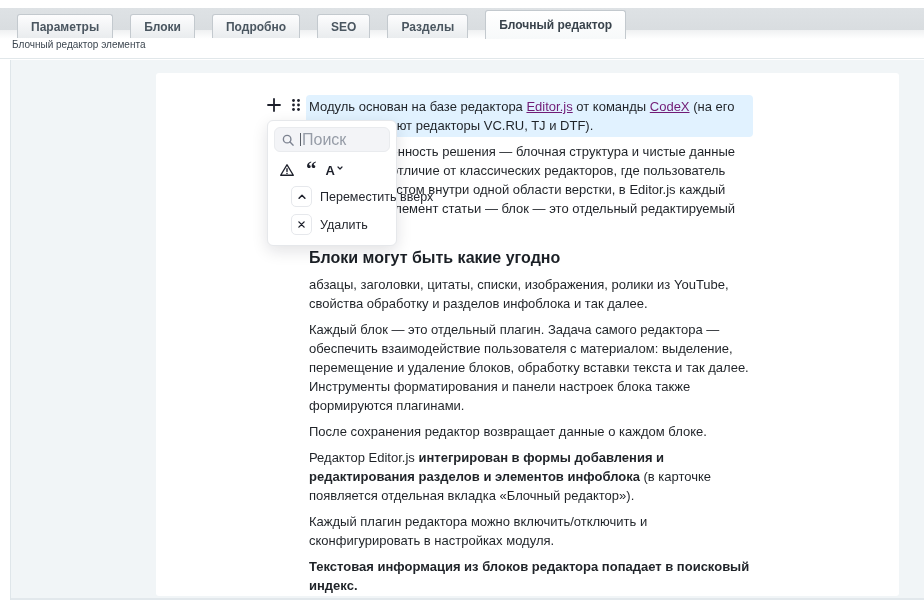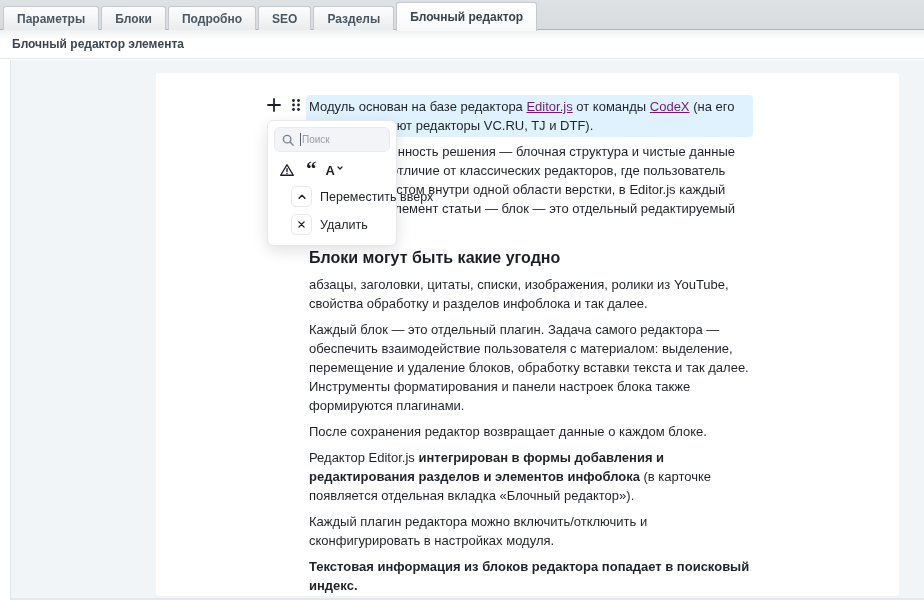--- a/index.html
+++ b/index.html
@@ -1,36 +1,36 @@
 <!DOCTYPE html>
 <html><head>
 <meta charset="utf-8">
 <style>
   * { margin:0; padding:0; box-sizing:border-box; }
   html,body { width:924px; height:600px; overflow:hidden; background:#fff;
     font-family:"Liberation Sans", sans-serif; }
 
   
-  .tabbar { position:absolute; left:0; top:0; width:924px; height:30px;
+  .tabbar { position:absolute; left:0; top:8px; width:924px; height:30px;
     background:linear-gradient(#dee2e5,#d7dbde); display:flex; align-items:flex-end;
-    padding-left:3px; }
+    padding-left:17px;gap:15px; }
   .tabbar::after { content:""; position:absolute; left:0; bottom:0; width:100%;
     height:1px; background:#aeb5bb; }
   .tab { height:24px; margin-right:2px; padding:0 13px; display:flex; align-items:center;
     background:linear-gradient(#fdfdfe,#e9ecee); border:1px solid #c3c9ce;
     border-bottom:none; border-radius:3px 3px 0 0; font-size:12px; font-weight:bold;
     color:#4a5660; cursor:pointer; position:relative; z-index:1; }
   .tab.active { height:29px; background:linear-gradient(#ffffff,#f7f9fa);
     margin-bottom:-1px; z-index:3; color:#39434c; }
 
   
   .headband { position:absolute; left:0; top:30px; width:924px; height:29px;
     background:linear-gradient(#eff1f2,#ffffff 9px); border-bottom:1px solid #e1e7ea;
     display:flex; align-items:center; padding-left:12px; }
-  .headband .title { font-size:12px; color:#3c4650;font-weight:bold; }
+  .headband .title { font-size:10px; color:#3c4650; }
 
   
   .panel { position:absolute; left:10px; top:60px; width:914px; height:540px;
     background:#f1f5f7; border-left:1px solid #dfe6ea; }
   .panel::after { content:""; position:absolute; left:0; bottom:0; width:100%;
     height:2px; background:#e2e8ec; }
 
   
   .card { position:absolute; left:145px; top:13px; width:743px; height:523px;
     background:#fff; border-radius:3px; overflow:hidden; }
@@ -53,21 +53,21 @@
 
   
   .popup { position:absolute; left:267px; top:120px; width:130px; background:#fff;
     border:1px solid #e6e8eb; border-radius:6px; z-index:20;
     box-shadow:0 5px 16px rgba(13,20,33,.12); padding-bottom:5px; }
   .searchrow { margin:6px; height:25px; background:#f3f4f7; border:1px solid #e9ebee;
     border-radius:6px; display:flex; align-items:center; padding:0 7px; }
   .searchrow svg { flex:0 0 auto; margin-right:6px; }
   .caret { width:1px; height:13px; background:#5a6069; margin-right:1px; }
   .searchrow input { border:none; outline:none; background:transparent; width:70px;
-    font-size:10px; font-family:"Liberation Sans",sans-serif; color:#15803d; }
+    font-size:16px; font-family:"Liberation Sans",sans-serif; color:#15803d; }
   .searchrow input::placeholder { color:#969ca7; }
   .toolbox { display:flex; align-items:center; gap:11px; padding:4px 11px 6px; height:26px; }
   .tool { display:flex; align-items:center; color:#1d202b; cursor:pointer; }
   .quote-glyph { font-family:"Liberation Serif",serif; font-size:21px; font-weight:bold;
     line-height:10px; height:12px; letter-spacing:-2px; }
   .afont { font-size:13px; font-weight:bold; }
   .menu { padding:0 22px; }
   .mitem { display:flex; align-items:center; gap:8px; padding:2px 1px; margin-bottom:3px;
     cursor:pointer; }
   .key { width:21px; height:21px; border:1px solid #e6e8ec; border-radius:5px;

